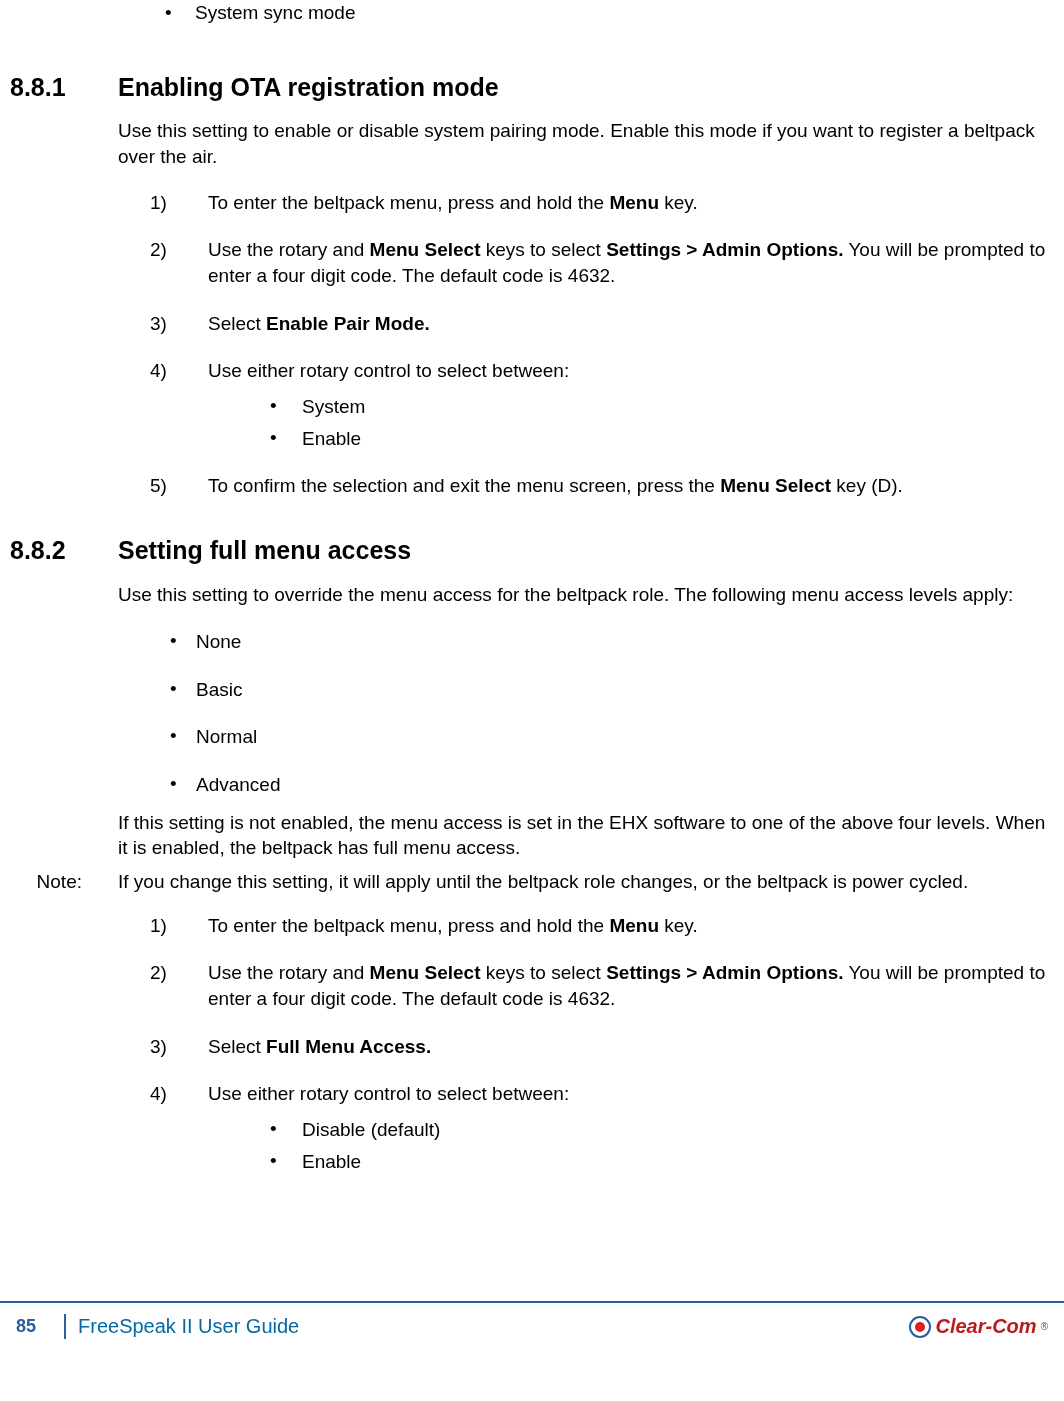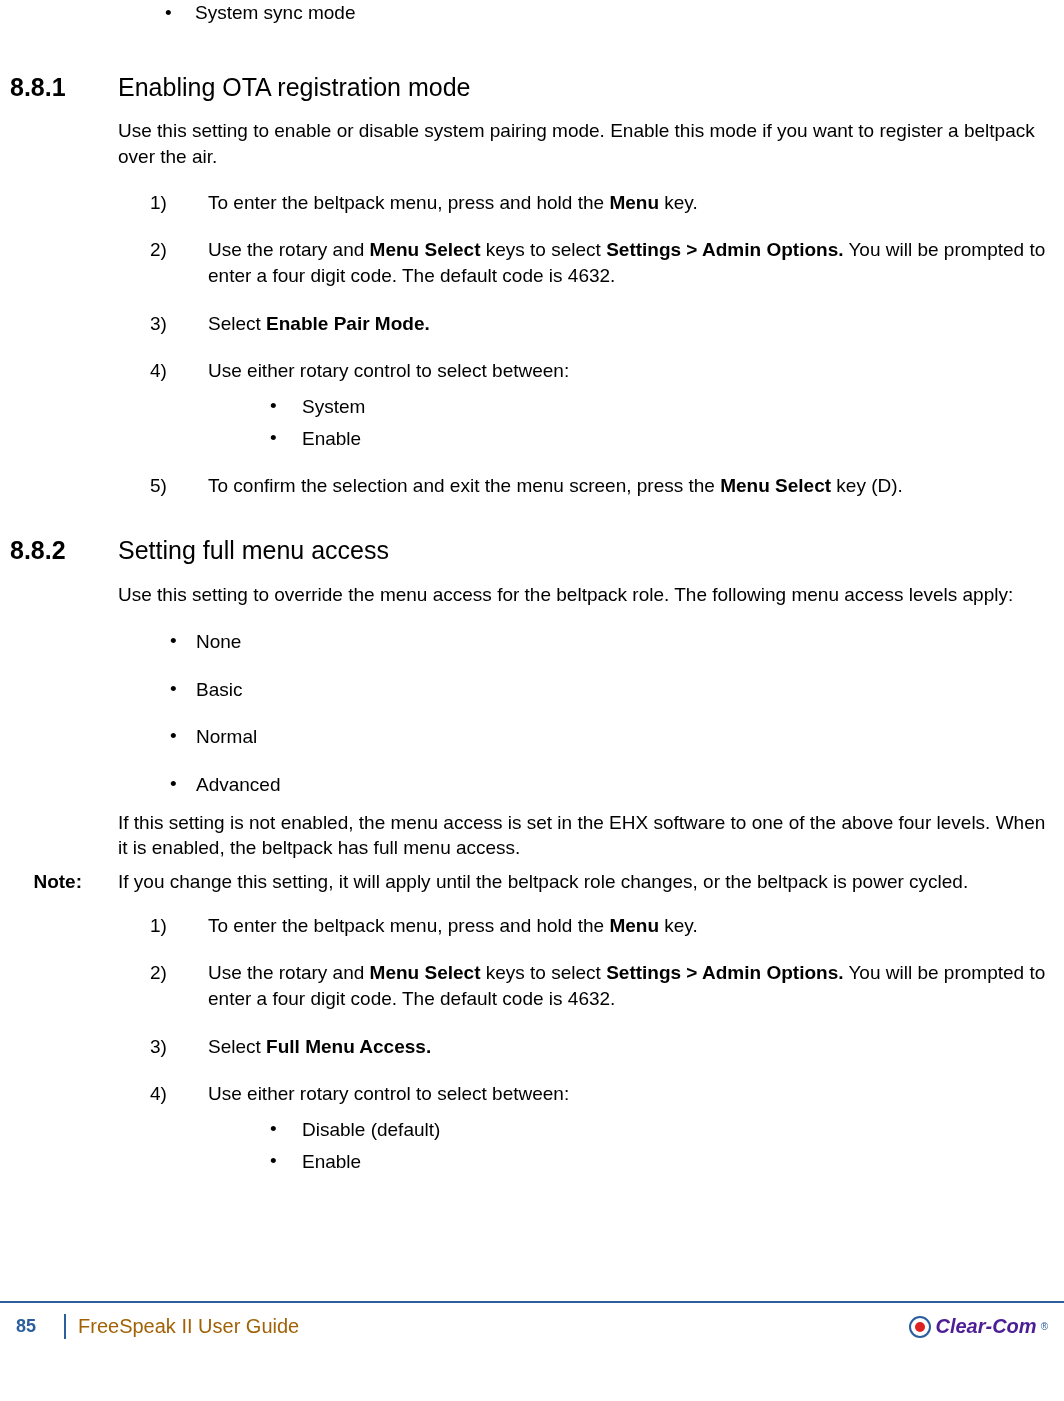--- a/index.html
+++ b/index.html
@@ -28,21 +28,21 @@
       margin-bottom: 14px;
     }
     .heading-num {
       width: 108px;
       flex-shrink: 0;
       font-size: 25px;
       font-weight: bold;
     }
     .heading-text {
       font-size: 25px;
-      font-weight: normal;
+      font-weight: bold;
     }
     .para {
       margin-left: 108px;
       margin-bottom: 20px;
     }
     .para-extra-gap { margin-top: 35px; }
     ol.num {
       list-style: none;
       margin: 0 0 12px 0;
       padding: 0 0 0 140px;
@@ -89,21 +89,21 @@
       left: 0; top: -1px;
     }
     .note-row {
       display:flex;
       margin-bottom: 18px;
     }
     .note-label {
       width: 108px; flex-shrink:0;
       text-align:right;
       padding-right: 36px;
-      font-weight:bold;
+      font-weight:normal;
     }
     .note-text { flex: 1; }
     .footer {
       position: absolute;
       bottom: 0;
       left: 0; right: 0;
       border-top: 2px solid #2a5e9c;
       padding: 10px 16px 0 16px;
       display:flex;
       align-items:center;
@@ -114,37 +114,37 @@
       gap: 12px;
     }
     .page-num {
       color: #2a5e9c;
       font-weight: bold;
       font-size: 18px;
       padding-right: 28px;
       border-right: 2px solid #2a5e9c;
     }
     .doc-title {
-      color: #a16207;
+      color: #0369a1;
       font-size: 20px;
     }
     .footer-logo {
       margin-left: auto;
       display:flex; align-items:center; gap:4px;
     }
     .logo-circle {
       width:22px; height:22px; border-radius:50%;
       border: 2px solid #2a5e9c;
       display:flex; align-items:center; justify-content:center;
     }
     .logo-dot { width:10px; height:10px; border-radius:50%; background:#d22; }
     .logo-text {
       font-style: italic;
       font-weight: bold;
-      color: #4c1d95;
+      color: #b91c1c;
       font-size: 20px;
     }
     .logo-r { font-size:10px; color:#2a5e9c; vertical-align: super; }
     b { font-weight: bold; }
   </style>
 </head>
 <body>
 
 <div class="page">
 

